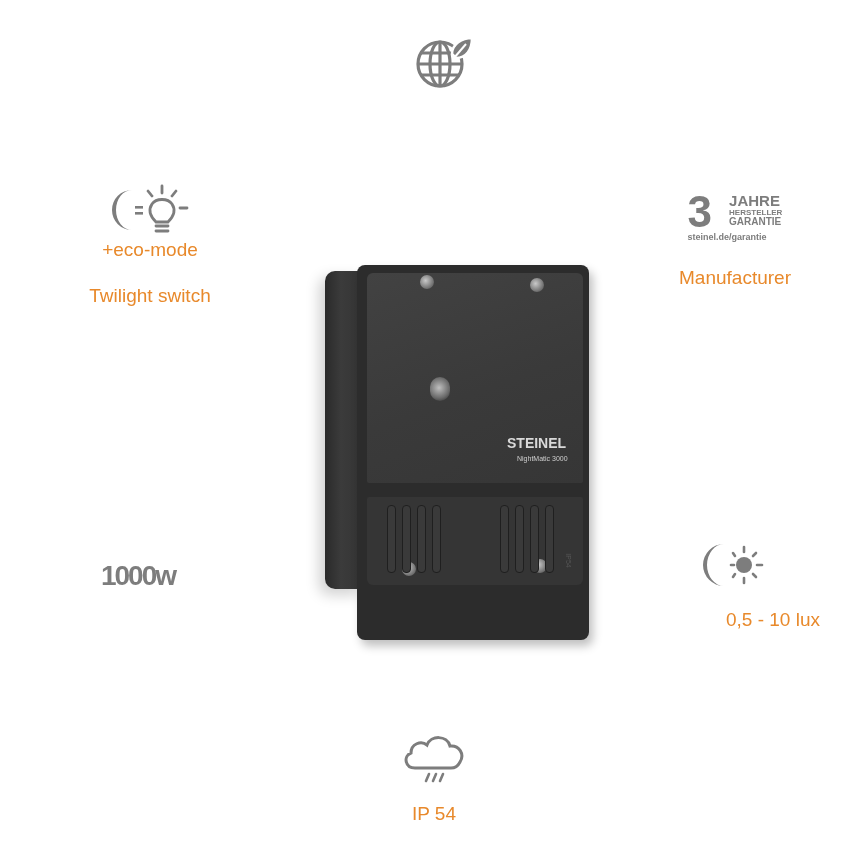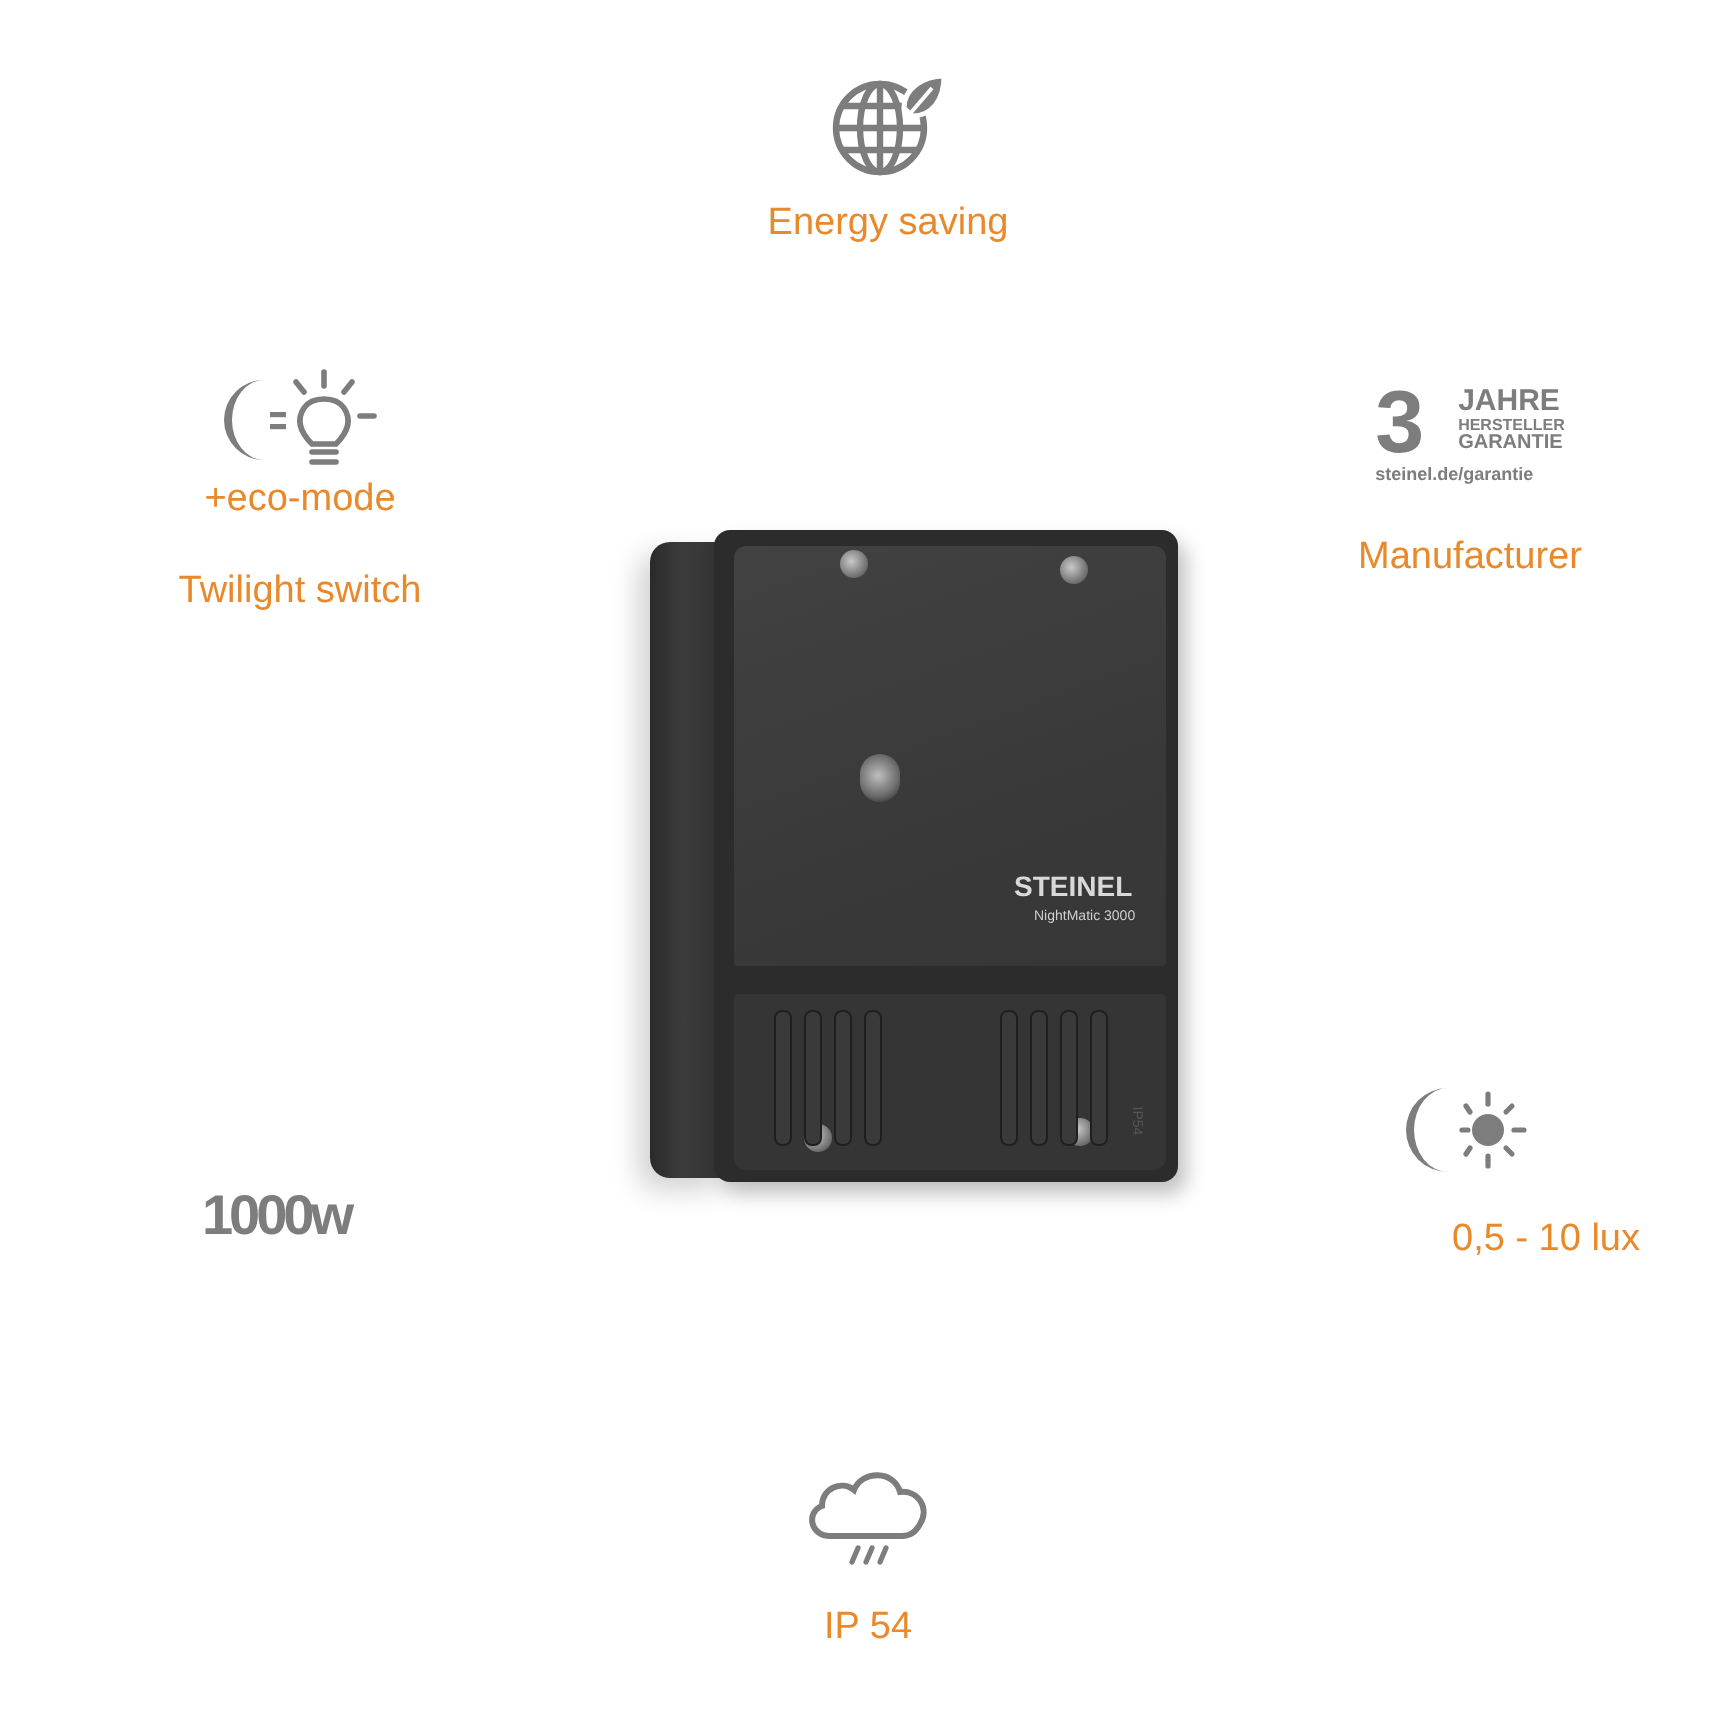--- a/index.html
+++ b/index.html
@@ -14,32 +14,31 @@
   }
   .icon { display:block; margin:0 auto; }
   .warranty { color:#7d7d7d; font-family:"Liberation Sans", sans-serif; }
   .w3 { font-size:44px; font-weight:bold; line-height:40px; letter-spacing:-1px; }
   .wj { font-size:15px; font-weight:bold; line-height:14px; }
   .ws { font-size:8px; font-weight:bold; line-height:9px; }
   .wurl { font-size:9px; font-weight:bold; line-height:10px; }
   .power {
     color:#7d7d7d; font-size:28px; font-weight:bold; letter-spacing:-2px;
     font-family: "Liberation Sans", sans-serif;
-    margin-top: 32px;
   }
   
   .device { position:absolute; left:325px; top:265px; width:264px; height:326px; }
   .dev-side {
     position:absolute; left:0; top:6px; width:40px; height:318px;
     background:linear-gradient(90deg,#2a2a2a 0%,#3b3b3b 40%,#333 100%);
     border-radius:10px 0 0 10px;
     box-shadow:-6px 6px 14px rgba(0,0,0,0.18);
   }
   .dev-front {
-    position:absolute; left:32px; top:0; width:232px; height:326px;
+    position:absolute; left:32px; top:0; width:232px; height:375px;
     background:#2c2c2c; border-radius:8px;
     box-shadow:4px 6px 10px rgba(0,0,0,0.25);
   }
   .dev-panel {
     position:absolute; left:10px; top:8px; width:216px; height:210px;
     background:linear-gradient(160deg,#424242 0%,#3a3a3a 55%,#363636 100%);
     border-radius:6px 6px 2px 2px;
   }
   .dev-lower {
     position:absolute; left:10px; top:232px; width:216px; height:88px;
@@ -79,21 +78,20 @@
       <circle cx="28" cy="32" r="22"></circle>
       <ellipse cx="28" cy="32" rx="10" ry="22"></ellipse>
       <line x1="6" y1="32" x2="50" y2="32"></line>
       <line x1="28" y1="10" x2="28" y2="54"></line>
       <path d="M9 21 H47"></path>
       <path d="M9 43 H47"></path>
     </g>
     <path d="M40 22 C40 12 50 6 60 6 C60 18 54 26 44 26 Z" fill="#7d7d7d" stroke="#fff" stroke-width="2.5"></path>
     <path d="M42 26 L54 12" stroke="#fff" stroke-width="2"></path>
   </svg>
-  <div class="label" style="margin-top:8px;">Energy saving</div>
 </div>
 
 <div class="feature" style="left:60px; top:182px; width:180px;">
   <svg class="icon" width="96" height="56" viewBox="0 0 96 56">
     <path d="M30 8 A20 20 0 1 0 30 48 A16 20 0 0 1 30 8 Z" fill="#7d7d7d"></path>
     <rect x="33" y="24" width="8" height="2.6" fill="#7d7d7d"></rect>
     <rect x="33" y="30" width="8" height="2.6" fill="#7d7d7d"></rect>
     <g fill="none" stroke="#7d7d7d" stroke-width="2.8" stroke-linecap="round">
       <path d="M54 40 C48 34 46 28 50 22 C54 16 66 16 70 22 C74 28 72 34 66 40 Z"></path>
       <line x1="54" y1="44" x2="66" y2="44"></line>

